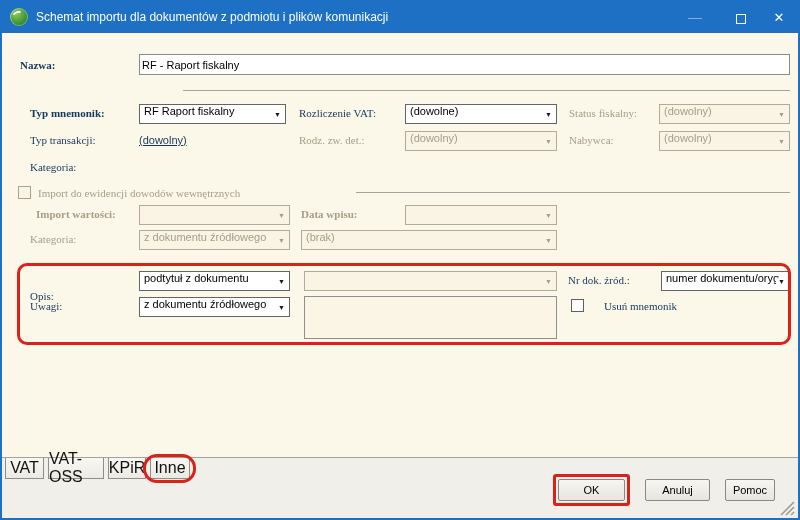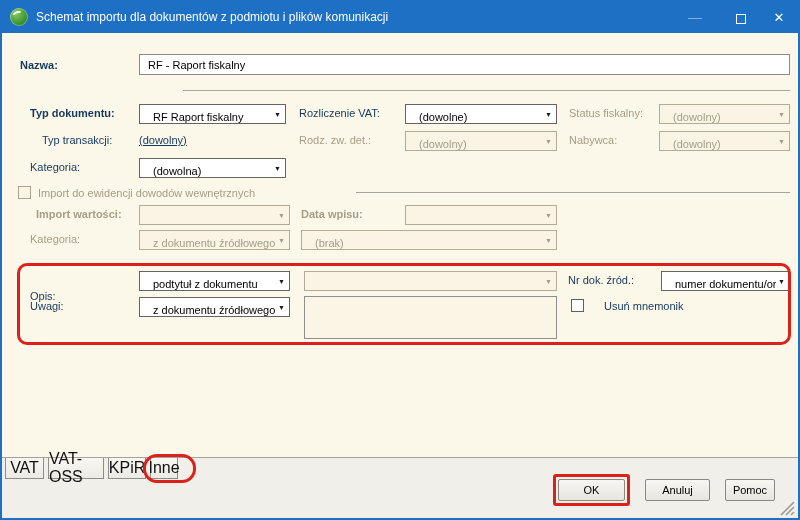--- a/index.html
+++ b/index.html
@@ -24,31 +24,31 @@
     border:2px solid transparent; border-top-color:#fff; border-radius:50%;
     transform:rotate(-20deg); display:block;
   }
   .title-text { position:absolute; left:34px; top:0; line-height:31px; font-size:12px; white-space:nowrap; }
   .win-btn { position:absolute; top:0; width:38px; height:31px; text-align:center; line-height:31px; font-size:13px; color:#fff; cursor:default; }
   .win-btn.min { left:674px; color:#86abdb; font-size:14px; }
   .win-btn.max { left:720px; }
   .max-glyph { display:inline-block; width:10px; height:10px; border:1.5px solid #fff; vertical-align:middle; }
   .win-btn.close { left:758px; }
 
-  .lbl { position:absolute; font-size:11px; color:#15385d; white-space:nowrap; }
+  .lbl { position:absolute; font-size:11px; color:#15385d; white-space:nowrap;font-family:Liberation Serif, serif; }
   .b { font-weight:bold; }
   .dis { color:#a69d89 !important; }
 
   .tinput {
     position:absolute; height:21px; background:#fff; border:1px solid #8a8a8a;
-    font-family:"Liberation Sans", sans-serif; font-size:11px; color:#000; padding:0 8px; outline:none;
+    font-family:"Liberation Sans", sans-serif; font-size:11px; color:#000; padding:0 2px; outline:none;
   }
   .combo {
     position:absolute; height:20px; background:#fff; border:1px solid #646464;
-    font-size:11px; color:#000; display:flex; align-items:flex-end; padding:0 13px; overflow:hidden;
+    font-size:11px; color:#000; display:flex; align-items:flex-start; padding:0 4px; overflow:hidden;
   }
   .combo-txt { white-space:nowrap; overflow:hidden; padding-right:10px; }
   .arrow { position:absolute; right:4px; top:50%; transform:translateY(-50%); font-size:7px; color:#1a1a1a; background:inherit; padding-left:2px; }
   .combo.disabled { background:#f9f4e4; border-color:#b3aa97; color:#a69d89; }
   .combo.disabled .arrow { color:#a69d89; }
 
   .hline { position:absolute; height:1px; background:#a5a49c; }
 
   .link { position:absolute; font-size:11px; color:#15385d; text-decoration:underline; white-space:nowrap; cursor:pointer; }
 
@@ -88,54 +88,50 @@
   </div>
   <div class="win-btn min"><span>—</span></div>
   <div class="win-btn max"><span class="max-glyph"></span></div>
   <div class="win-btn close"><span>✕</span></div>
 
   <div class="lbl b" style="left:18px; top:57px;">Nazwa:</div>
   <input class="tinput" style="left: 137px; top: 52px; width: 651px;" value="RF - Raport fiskalny">
 
   <div class="hline" style="left:181px; top:88px; width:607px;"></div>
 
-  <div class="lbl b" style="left:28px; top:105px;">Typ dokumentu:</div>
+  <div class="lbl b" style="left:28px; top:105px;">Typ mnemonik:</div>
   <div class="combo" style="left:137px; top:102px; width:147px;">
     <span class="combo-txt">RF Raport fiskalny</span>
     <span class="arrow">▼</span>
   </div>
   <div class="lbl" style="left:297px; top:105px;">Rozliczenie VAT:</div>
   <div class="combo" style="left:403px; top:102px; width:152px;">
     <span class="combo-txt">(dowolne)</span>
     <span class="arrow">▼</span>
   </div>
   <div class="lbl dis" style="left:567px; top:105px;">Status fiskalny:</div>
   <div class="combo disabled" style="left:657px; top:102px; width:131px;">
     <span class="combo-txt">(dowolny)</span>
     <span class="arrow">▼</span>
   </div>
 
-  <div class="lbl" style="left:40px; top:132px;">Typ transakcji:</div>
+  <div class="lbl" style="left:28px; top:132px;">Typ transakcji:</div>
   <a class="link" style="left:137px; top:132px;">(dowolny)</a>
   <div class="lbl dis" style="left:297px; top:132px;">Rodz. zw. det.:</div>
   <div class="combo disabled" style="left:403px; top:129px; width:152px;">
     <span class="combo-txt">(dowolny)</span>
     <span class="arrow">▼</span>
   </div>
   <div class="lbl dis" style="left:567px; top:132px;">Nabywca:</div>
   <div class="combo disabled" style="left:657px; top:129px; width:131px;">
     <span class="combo-txt">(dowolny)</span>
     <span class="arrow">▼</span>
   </div>
 
   <div class="lbl" style="left:28px; top:159px;">Kategoria:</div>
-  <div class="combo" style="left:137px; top:156px; width:147px;">
-    <span class="combo-txt">(dowolna)</span>
-    <span class="arrow">▼</span>
-  </div>
 
   <div class="cb disabled" style="left:16px; top:184px;"></div>
   <div class="lbl dis" style="left:36px; top:185px;">Import do ewidencji dowodów wewnętrznych</div>
   <div class="hline" style="left:354px; top:190px; width:434px;"></div>
 
   <div class="lbl b dis" style="left:28px; top:206px;margin-left:6px;">Import wartości:</div>
   <div class="combo disabled" style="left:137px; top:203px; width:151px;">
     <span class="combo-txt"></span>
     <span class="arrow">▼</span>
   </div>
@@ -182,21 +178,21 @@
   <div class="footer"></div>
   <div class="tab" style="left:3px; width:39px;">
       <span>VAT</span>
     </div>
   <div class="tab" style="left:46px; width:56px;">
       <span>VAT-OSS</span>
     </div>
   <div class="tab" style="left:106px; width:38px;">
       <span>KPiR</span>
     </div>
-  <div class="tab" style="left:148px; width:28px;">
+  <div class="tab" style="left:148px; width:40px;">
       <span>Inne</span>
     </div>
 
   <div class="btn" style="left:556px; width:67px;">
       <span>OK</span>
     </div>
   <div class="btn" style="left:643px; width:65px;">
       <span>Anuluj</span>
     </div>
   <div class="btn" style="left:723px; width:50px;">

